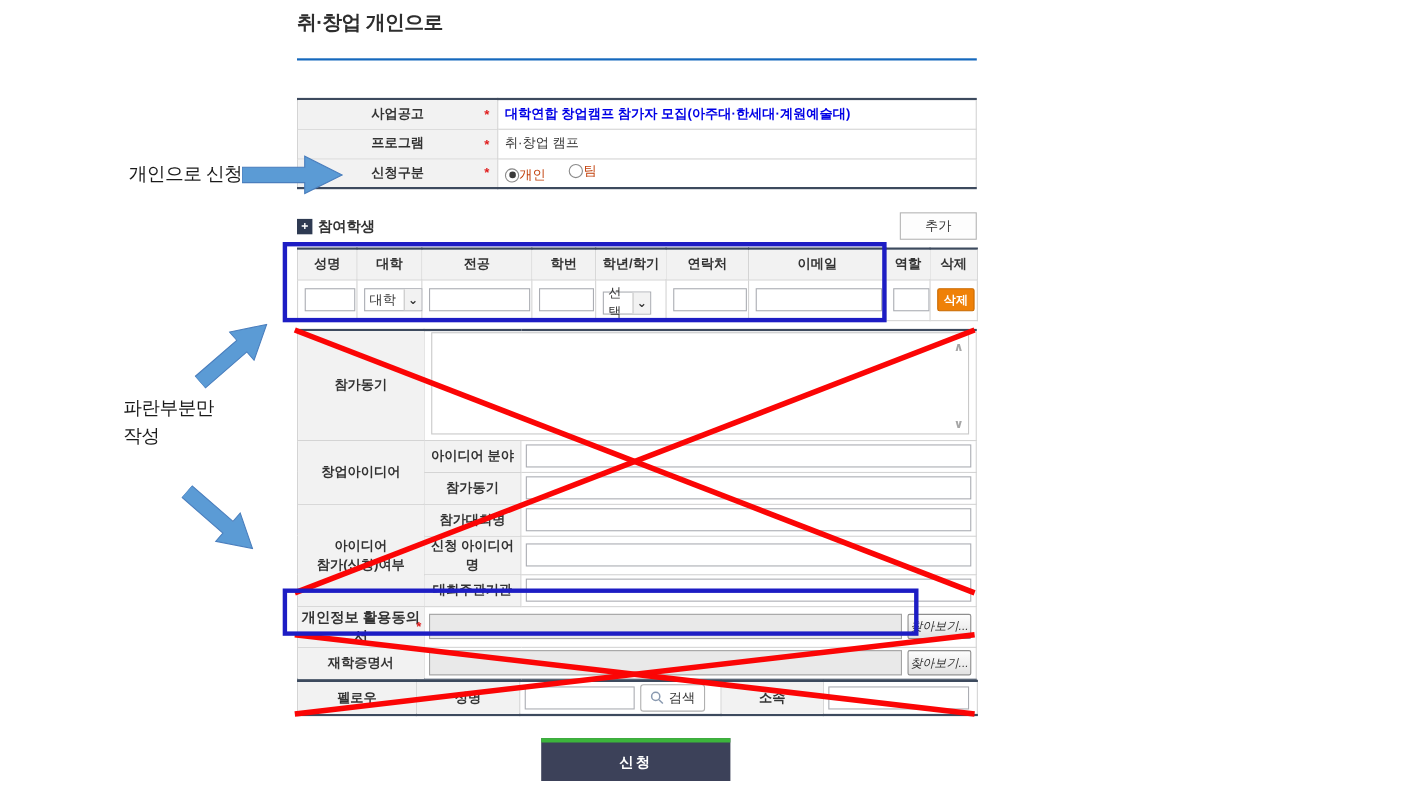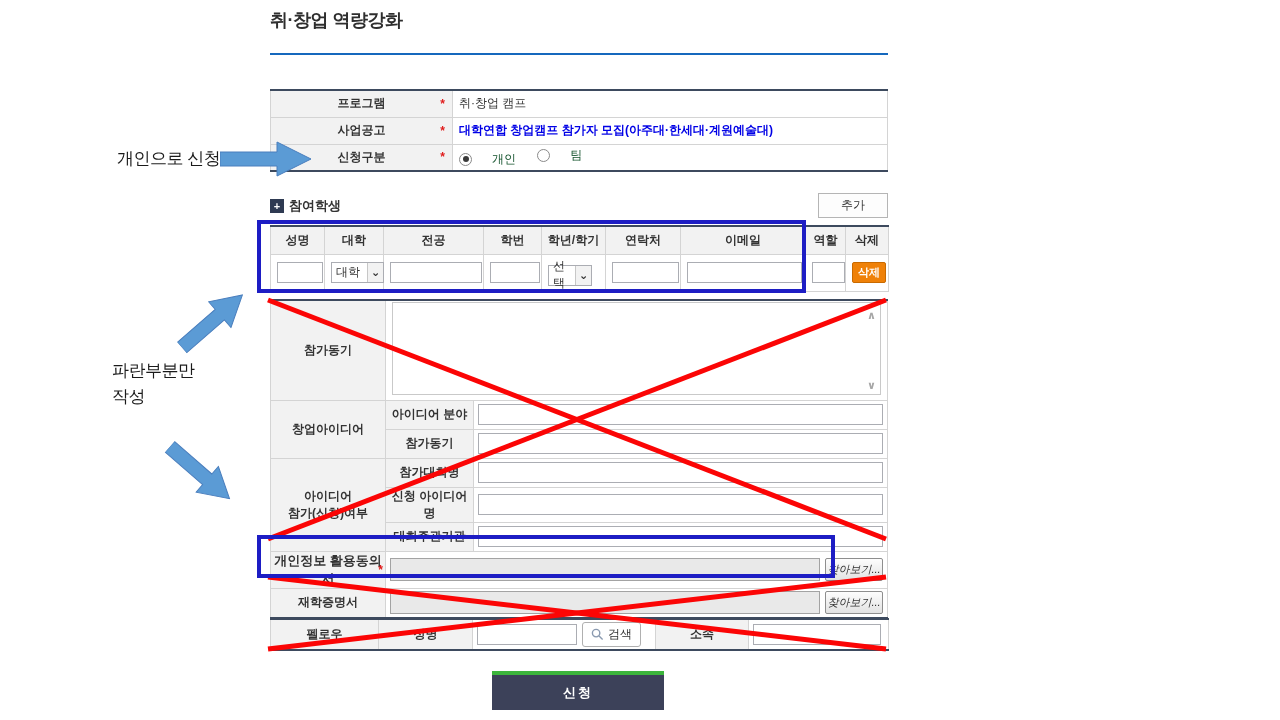--- a/index.html
+++ b/index.html
@@ -57,63 +57,63 @@
   .browse-btn { width:58px; height:23px; font-size:11px; border:1px solid #8e8e8e;
                 background:linear-gradient(#fdfdfd,#e2e2e2); color:#333; border-radius:2px; cursor:pointer;font-style:italic; }
 
   
   .ftable { position:absolute; left:270px; top:618px; border-top:2px solid #3d4a5e; border-bottom:2px solid #3d4a5e; }
   .ftable tr { height:31px; }
   .search-btn { height:25px; padding:0 8px; border:1px solid #b0b0b0; background:#fff; border-radius:3px;
                 font-size:12px; display:inline-flex; align-items:center; gap:4px; color:#333; cursor:pointer; }
 
   
-  .radio { display:inline-flex; align-items:center; gap:20px; font-size:12px; color:#14532d; cursor:pointer; }
+  .radio { display:inline-flex; align-items:center; gap:0; font-size:12px; color:#c2410c; cursor:pointer; }
   .rdot { width:13px; height:13px; border:1px solid #8a8a8a; border-radius:50%; background:#fff;
           display:inline-flex; align-items:center; justify-content:center; }
   .rdot.on::after { content:""; width:6px; height:6px; background:#3a3a3a; border-radius:50%; }
   .radio + .radio { margin-left:18px; }
 
   
   .submit-btn { position:absolute; left:492px; top:671px; width:172px; height:39px; background:#3c4159;
                 border:none; border-top:4px solid #3cb53c; color:#fff; font-size:13px; font-weight:bold;
                 letter-spacing:2px; cursor:pointer; }
 
   
   .anno { position:absolute; z-index:12; }
   .anno-text { font-size:17px; color:#1a1a1a; line-height:1.55; letter-spacing:-0.5px; }
   .red-x { position:absolute; z-index:10; pointer-events:none; }
   .blue-box { position:absolute; z-index:11; border:4px solid #1d1dc4; pointer-events:none; }
   .arrow-wrap { position:absolute; z-index:12; pointer-events:none; }
 </style>
 </head>
 <body>
 
-<div class="page-title">취·창업 역량강화</div>
+<div class="page-title">취·창업 개인으로</div>
 <div class="title-rule"></div>
 
 <table class="tbl info-table">
   <colgroup>
       <col style="width:182px">
       <col>
     </colgroup>
   <tbody>
       <tr>
     <th>
+      <span>사업공고</span>
+      <span class="req">*</span>
+    </th>
+    <td><span class="blue-link">대학연합 창업캠프 참가자 모집(아주대·한세대·계원예술대)</span></td>
+  </tr>
+  <tr>
+    <th>
       <span>프로그램</span>
       <span class="req">*</span>
     </th>
     <td><span>취·창업 캠프</span></td>
-  </tr>
-  <tr>
-    <th>
-      <span>사업공고</span>
-      <span class="req">*</span>
-    </th>
-    <td><span class="blue-link">대학연합 창업캠프 참가자 모집(아주대·한세대·계원예술대)</span></td>
   </tr>
   <tr>
     <th>
       <span>신청구분</span>
       <span class="req">*</span>
     </th>
     <td>
       <span class="radio">
         <span class="rdot on"></span>
         <span>개인</span>

